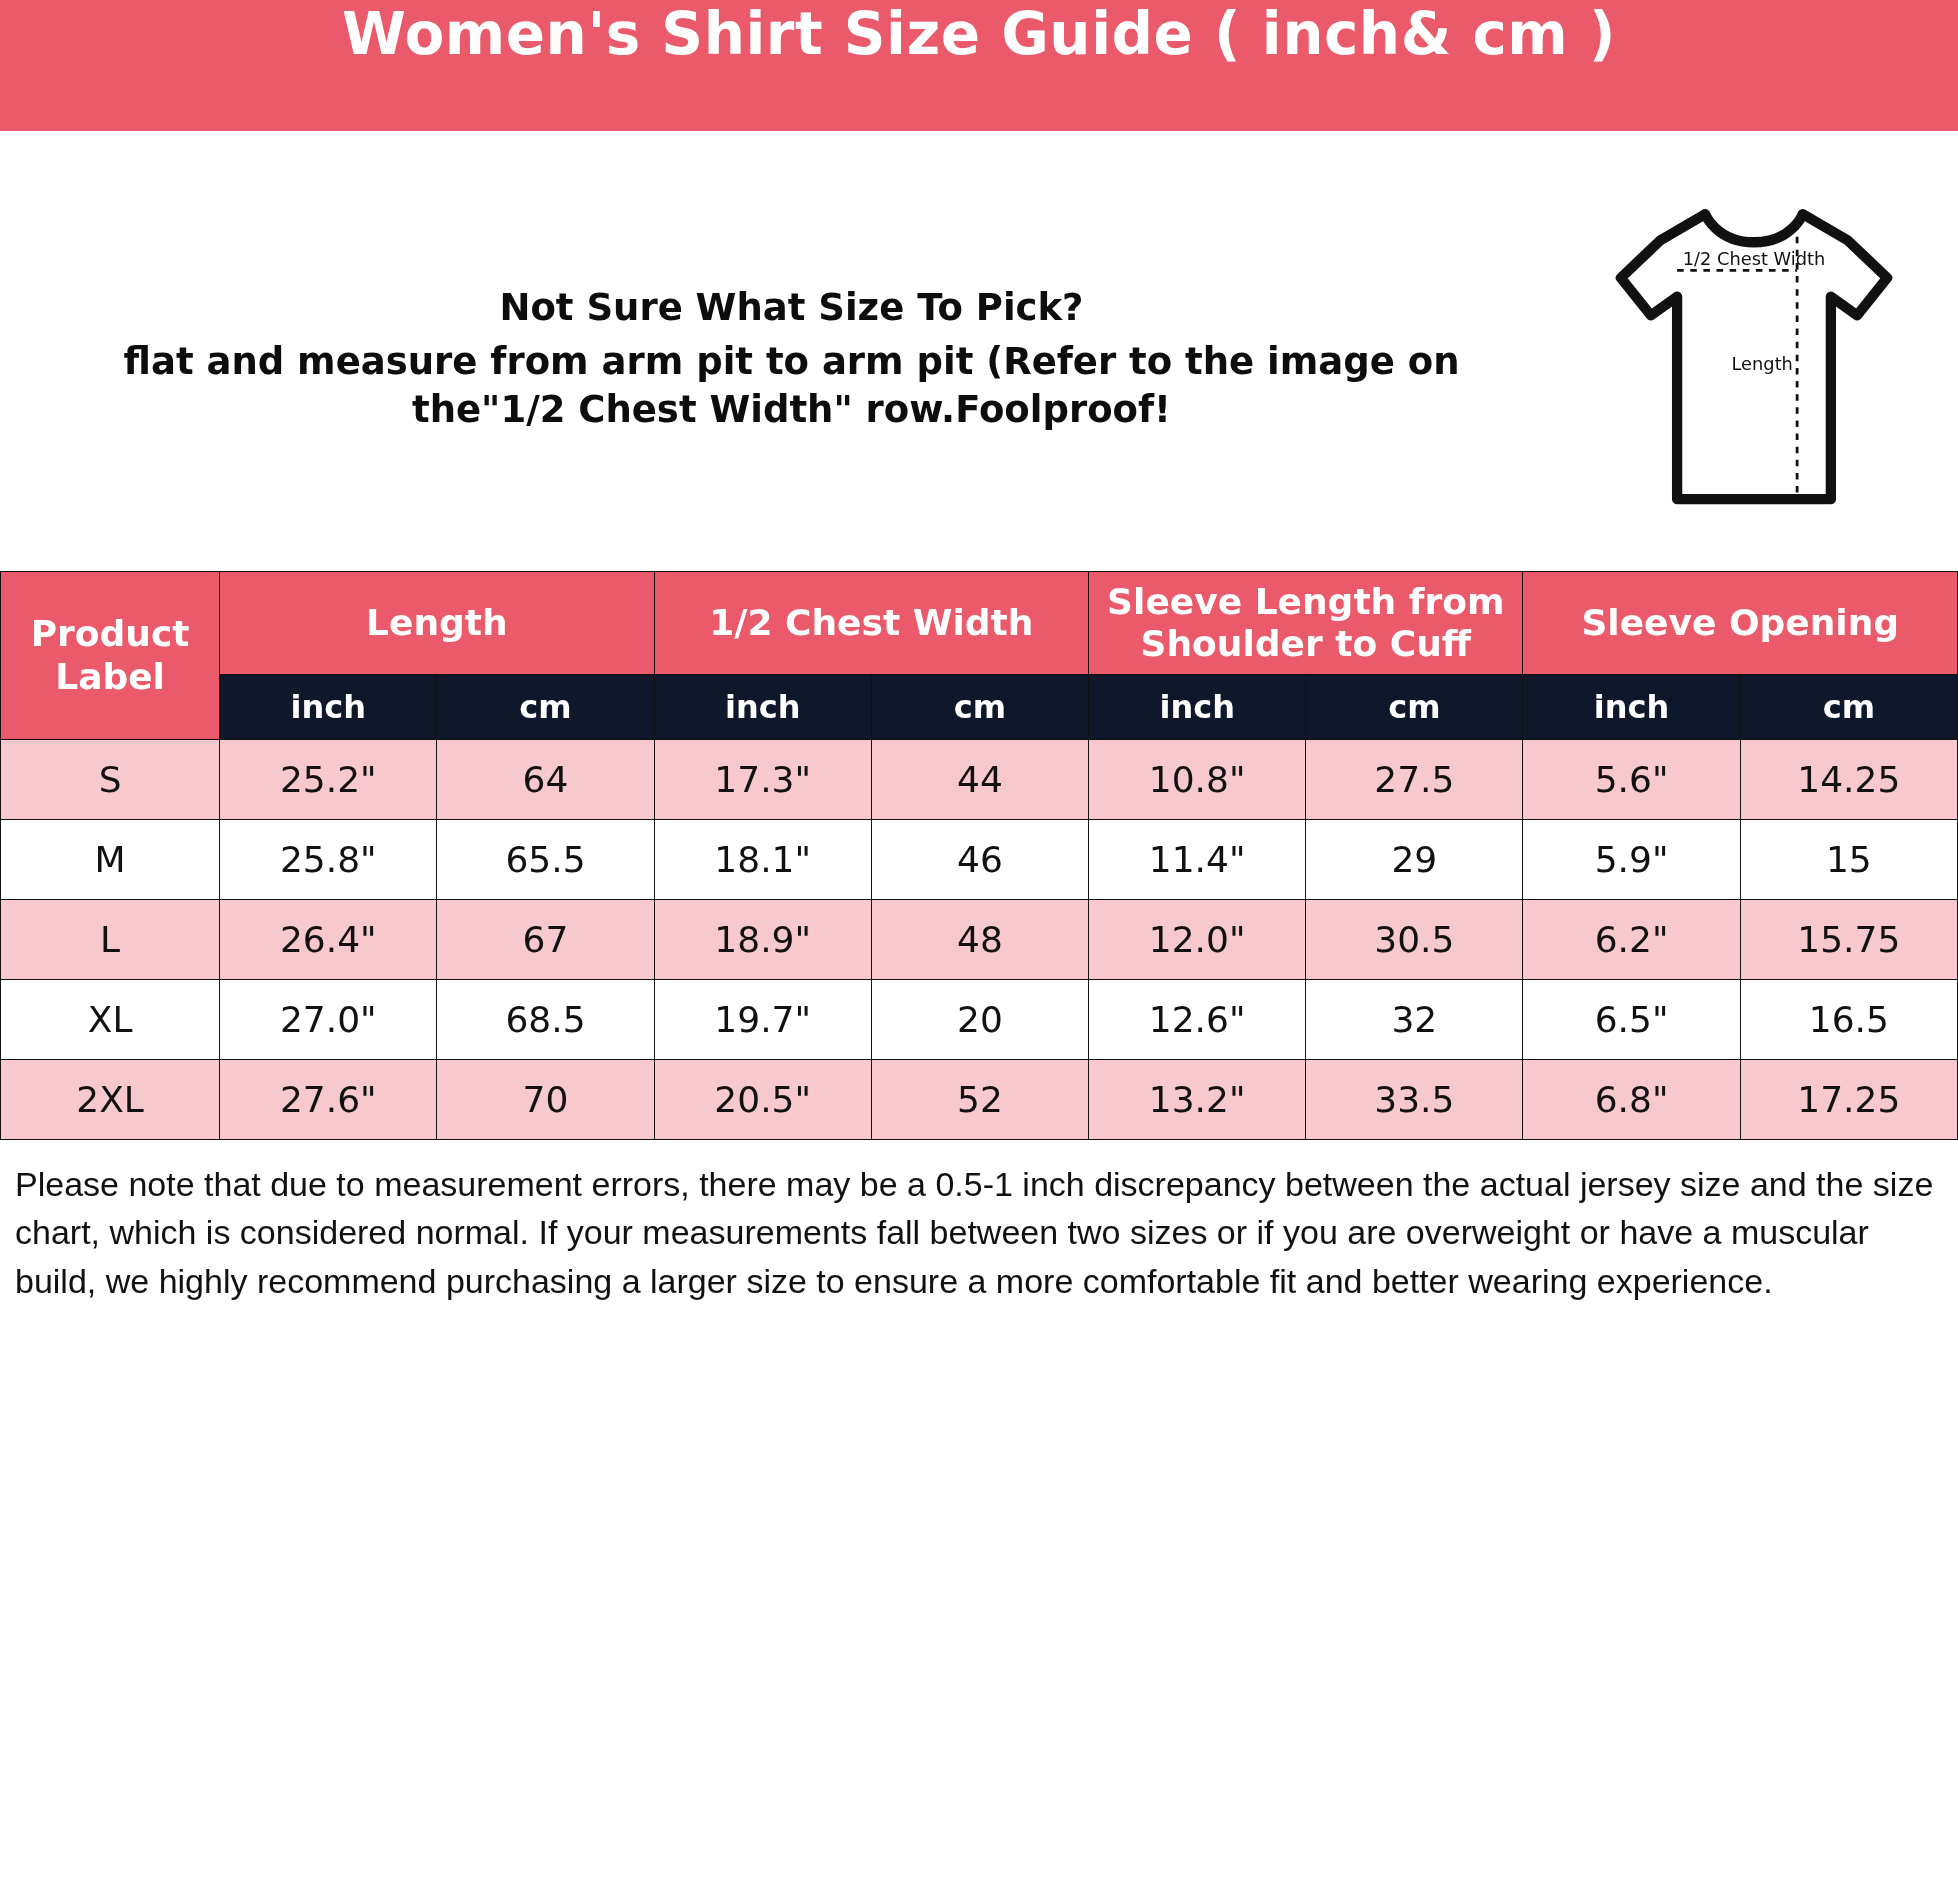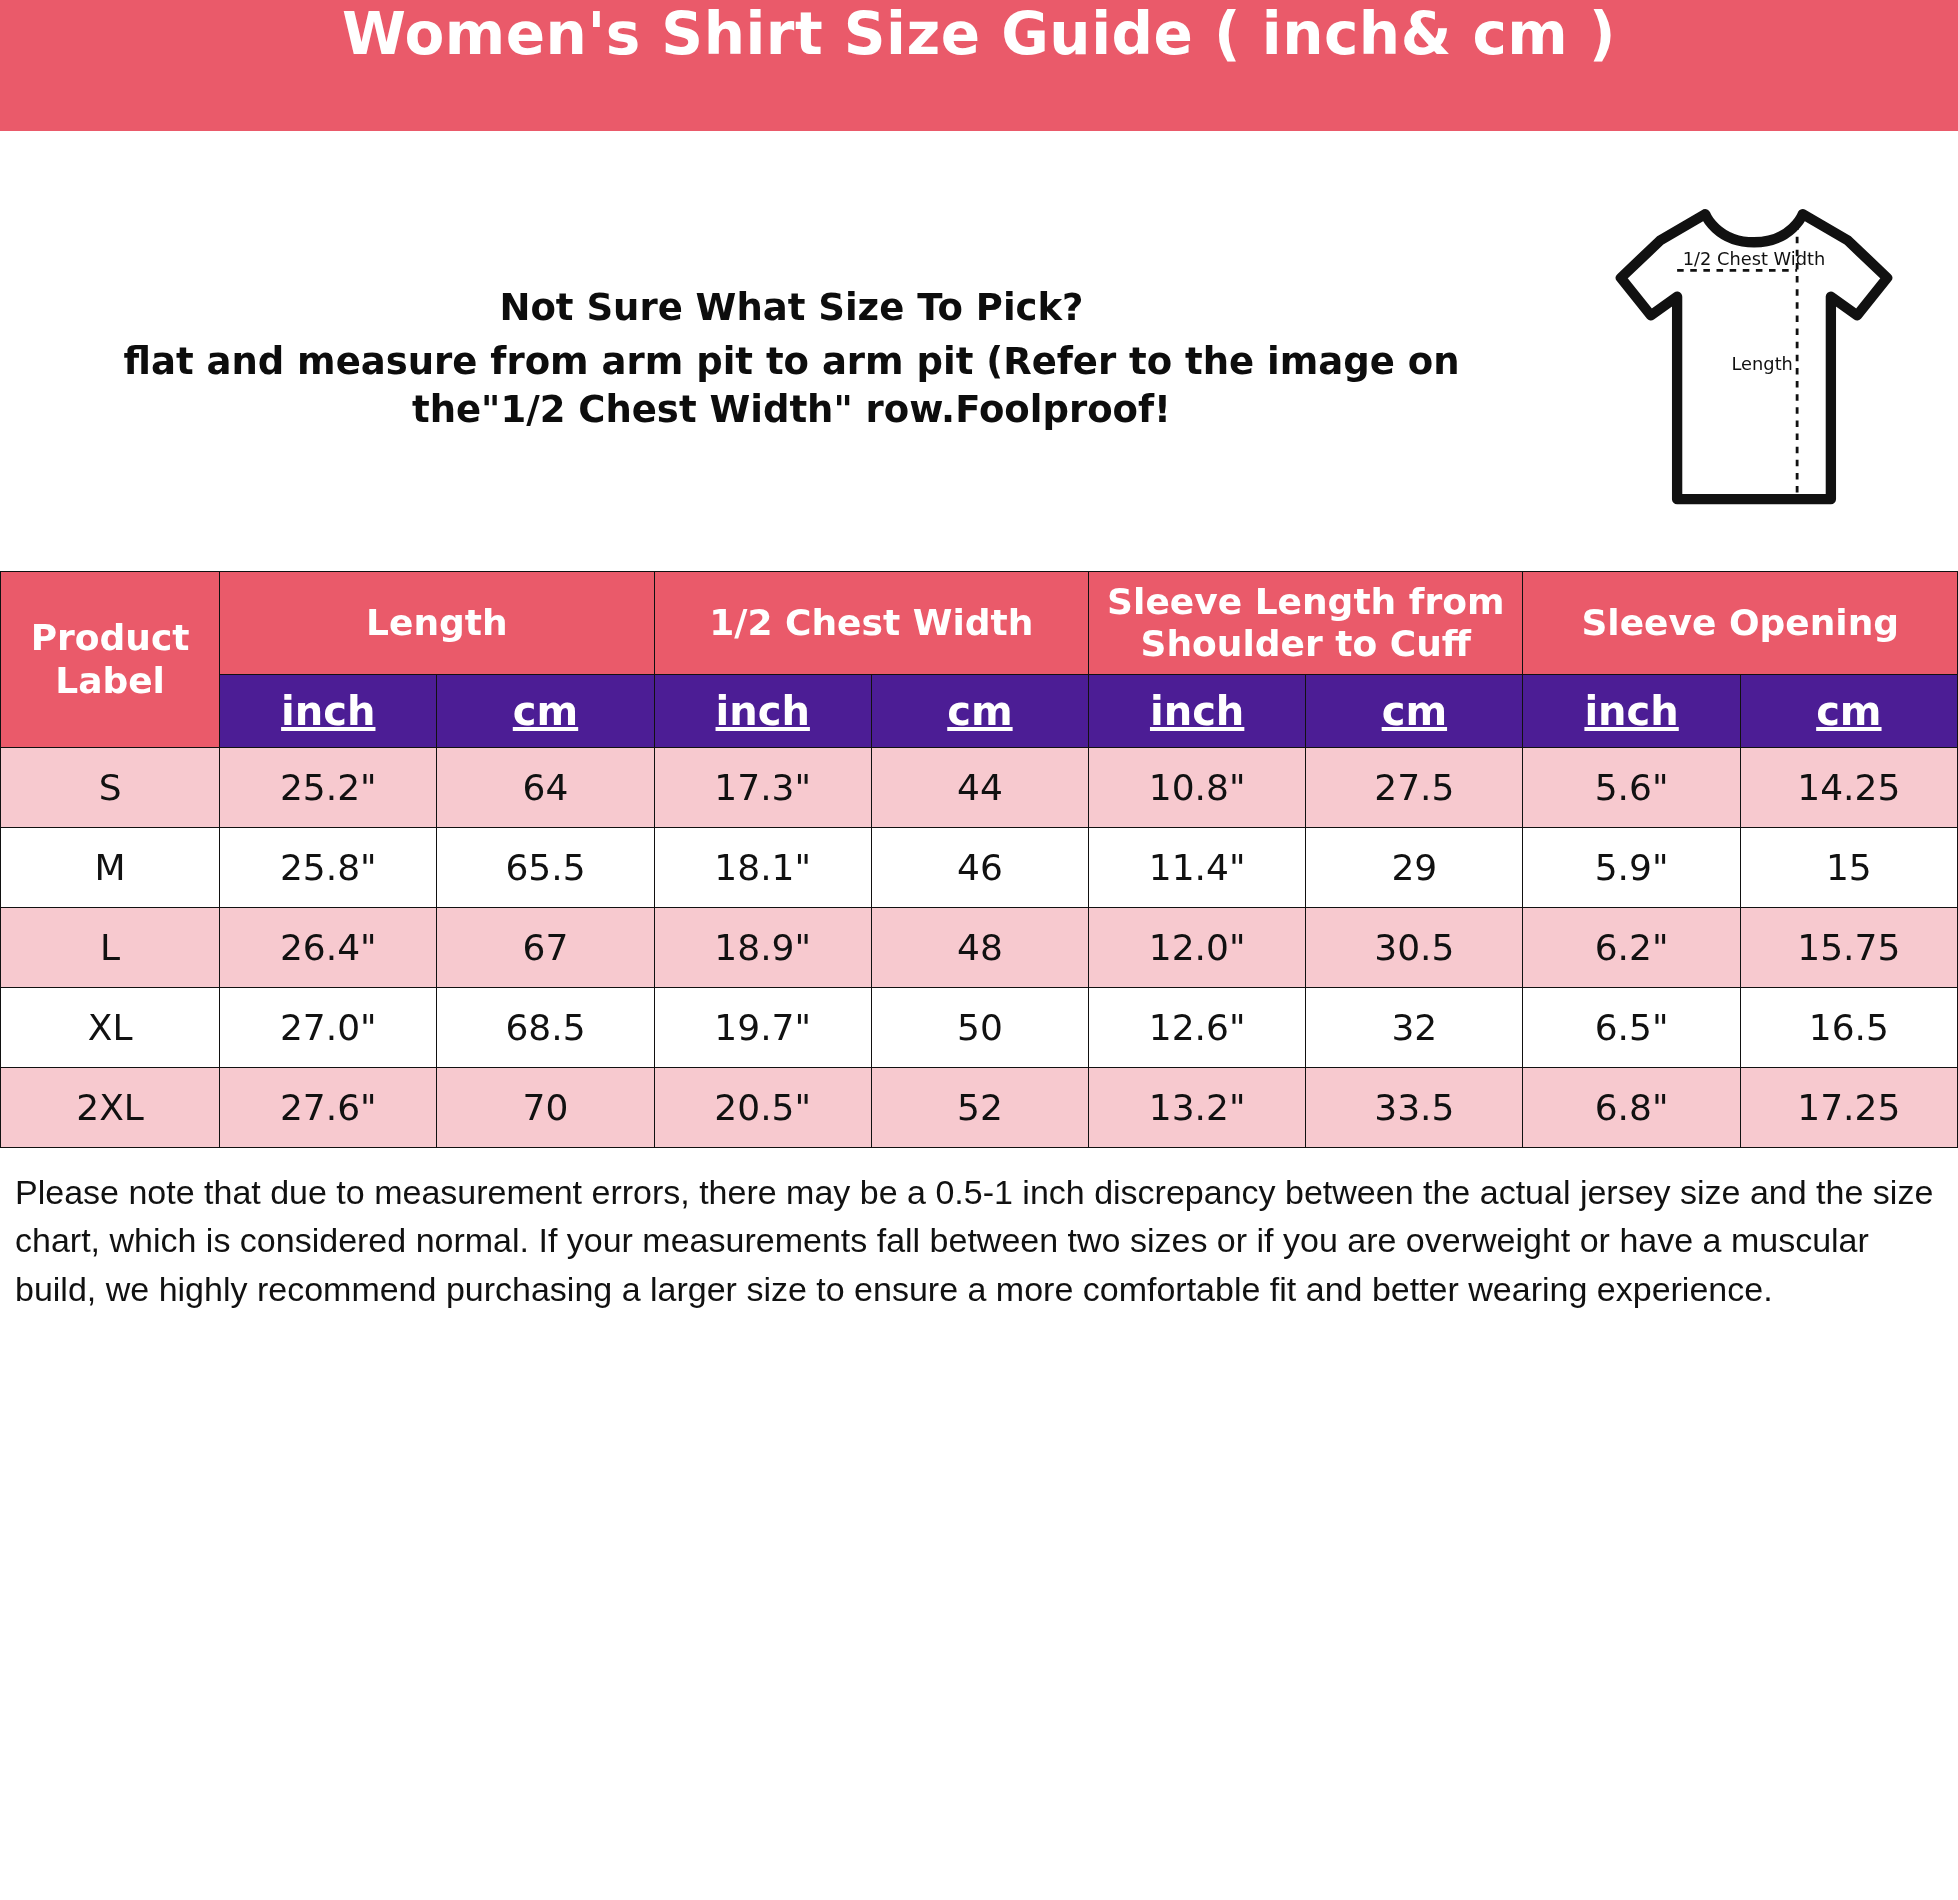--- a/index.html
+++ b/index.html
@@ -85,26 +85,25 @@
   }
   .th-group {
     background: #ea5a6a;
     color: #ffffff;
     font-size: 36px;
     font-weight: bold;
     padding: 9.4px 5.6px;
     line-height: 1.15;
   }
   .th-unit {
-    background: #4c1d95;
-    color: #ffffff;
-    font-size: 40px;
+    background: #0f172a;
+    color: #ffffff;
+    font-size: 32px;
     font-weight: bold;
     padding: 13px 3.7px;
-    text-decoration: underline;
   }
   .th-product {
     background: #ea5a6a;
     color: #ffffff;
     font-size: 36px;
     font-weight: bold;
     line-height: 1.2;
     padding: 7.5px 3.7px;
   }
   td.cell {
@@ -229,21 +228,21 @@
         <td class="cell">12.0"</td>
         <td class="cell">30.5</td>
         <td class="cell">6.2"</td>
         <td class="cell">15.75</td>
       </tr>
       <tr>
         <td class="cell">XL</td>
         <td class="cell">27.0"</td>
         <td class="cell">68.5</td>
         <td class="cell">19.7"</td>
-        <td class="cell">50</td>
+        <td class="cell">20</td>
         <td class="cell">12.6"</td>
         <td class="cell">32</td>
         <td class="cell">6.5"</td>
         <td class="cell">16.5</td>
       </tr>
       <tr class="row-alt">
         <td class="cell">2XL</td>
         <td class="cell">27.6"</td>
         <td class="cell">70</td>
         <td class="cell">20.5"</td>

